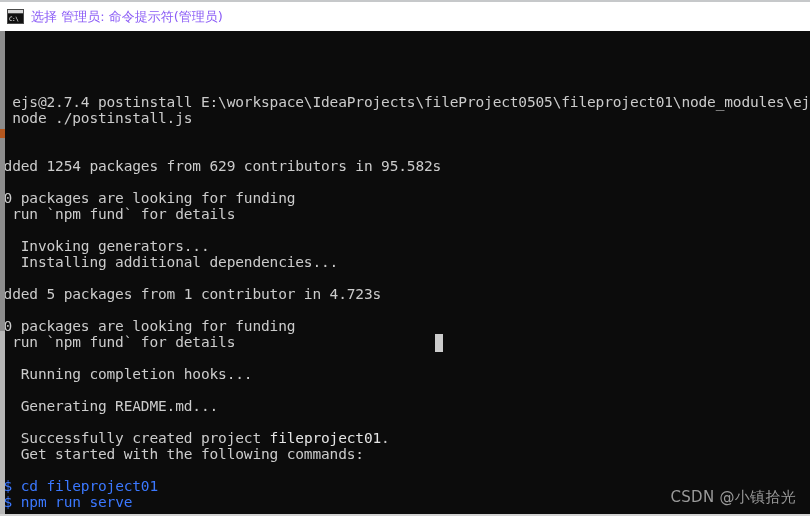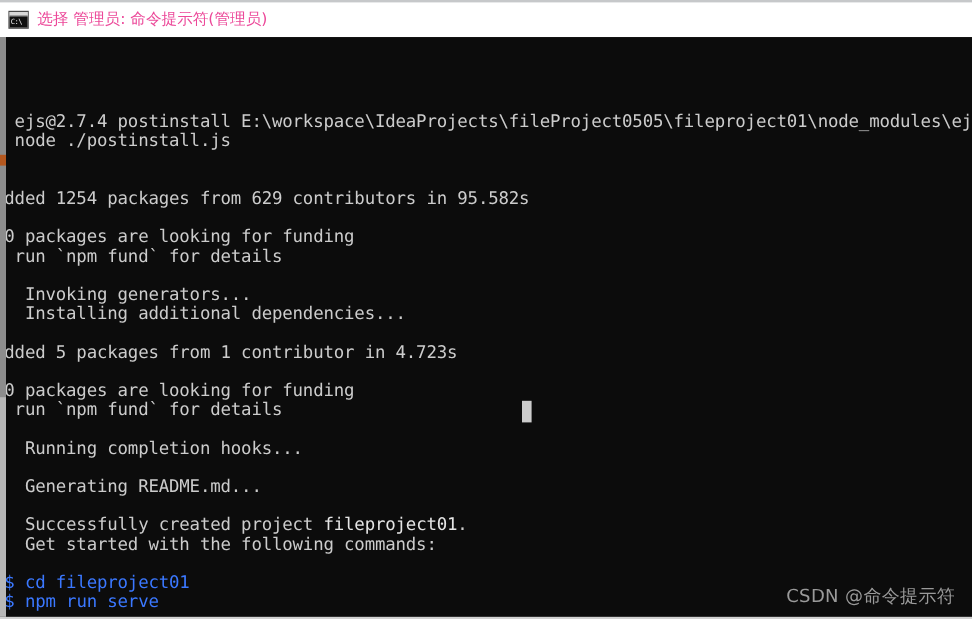--- a/index.html
+++ b/index.html
@@ -55,21 +55,21 @@
     line-height: 9px;
     color: #f0f0f0;
     text-align: left;
     padding-left: 1px;
     letter-spacing: -0.5px;
     overflow: hidden;
   }
   #titlebar-text {
     font-family: "DejaVu Sans", "Liberation Sans", sans-serif;
     font-size: 13px;
-    color: #ec4899;
+    color: #8b5cf6;
     white-space: nowrap;
     line-height: 16px;
   }
 
   
   #left-scrollbar {
     position: absolute;
     left: 0;
     top: 31px;
     width: 5px;
@@ -176,17 +176,17 @@
     <div id="screen"><div class="row">&nbsp;</div><div class="row">&nbsp;</div><div class="row"><span class="c-white">&gt; ejs@2.7.4 postinstall E:\workspace\IdeaProjects\fileProject0505\fileproject01\node_modules\ejs</span></div><div class="row"><span class="c-white">&gt; node ./postinstall.js</span></div><div class="row">&nbsp;</div><div class="row">&nbsp;</div><div class="row"><span class="c-white">added 1254 packages from 629 contributors in 95.582s</span></div><div class="row">&nbsp;</div><div class="row"><span class="c-white">90 packages are looking for funding</span></div><div class="row"><span class="c-white">  run `npm fund` for details</span></div><div class="row">&nbsp;</div><div class="row"><span class="c-white">◈  Invoking generators...</span></div><div class="row"><span class="c-white">◈  Installing additional dependencies...</span></div><div class="row">&nbsp;</div><div class="row"><span class="c-white">added 5 packages from 1 contributor in 4.723s</span></div><div class="row">&nbsp;</div><div class="row"><span class="c-white">90 packages are looking for funding</span></div><div class="row"><span class="c-white">  run `npm fund` for details</span></div><div class="row">&nbsp;</div><div class="row"><span class="c-white">□  Running completion hooks...</span></div><div class="row">&nbsp;</div><div class="row"><span class="c-white">◈  Generating README.md...</span></div><div class="row">&nbsp;</div><div class="row"><span class="c-white">◈  Successfully created project </span><span class="c-gold">fileproject01</span><span class="c-white">.</span></div><div class="row"><span class="c-white">◈  Get started with the following commands:</span></div><div class="row">&nbsp;</div><div class="row"><span class="c-blue"> $ </span><span class="c-blue">cd fileproject01</span></div><div class="row"><span class="c-blue"> $ </span><span class="c-blue">npm run serve</span></div><div class="row">&nbsp;</div></div>
     <div id="block-cursor"></div>
 
   </div>
 
   <div id="left-scrollbar">
     <div class="thumb"></div>
     <div class="mark"></div>
   </div>
 
-  <div id="watermark">CSDN @命令提示符</div>
+  <div id="watermark">CSDN @小镇拾光</div>
 
   <div id="bottom-strip"></div>
 
 </div>
 
 </body></html>

